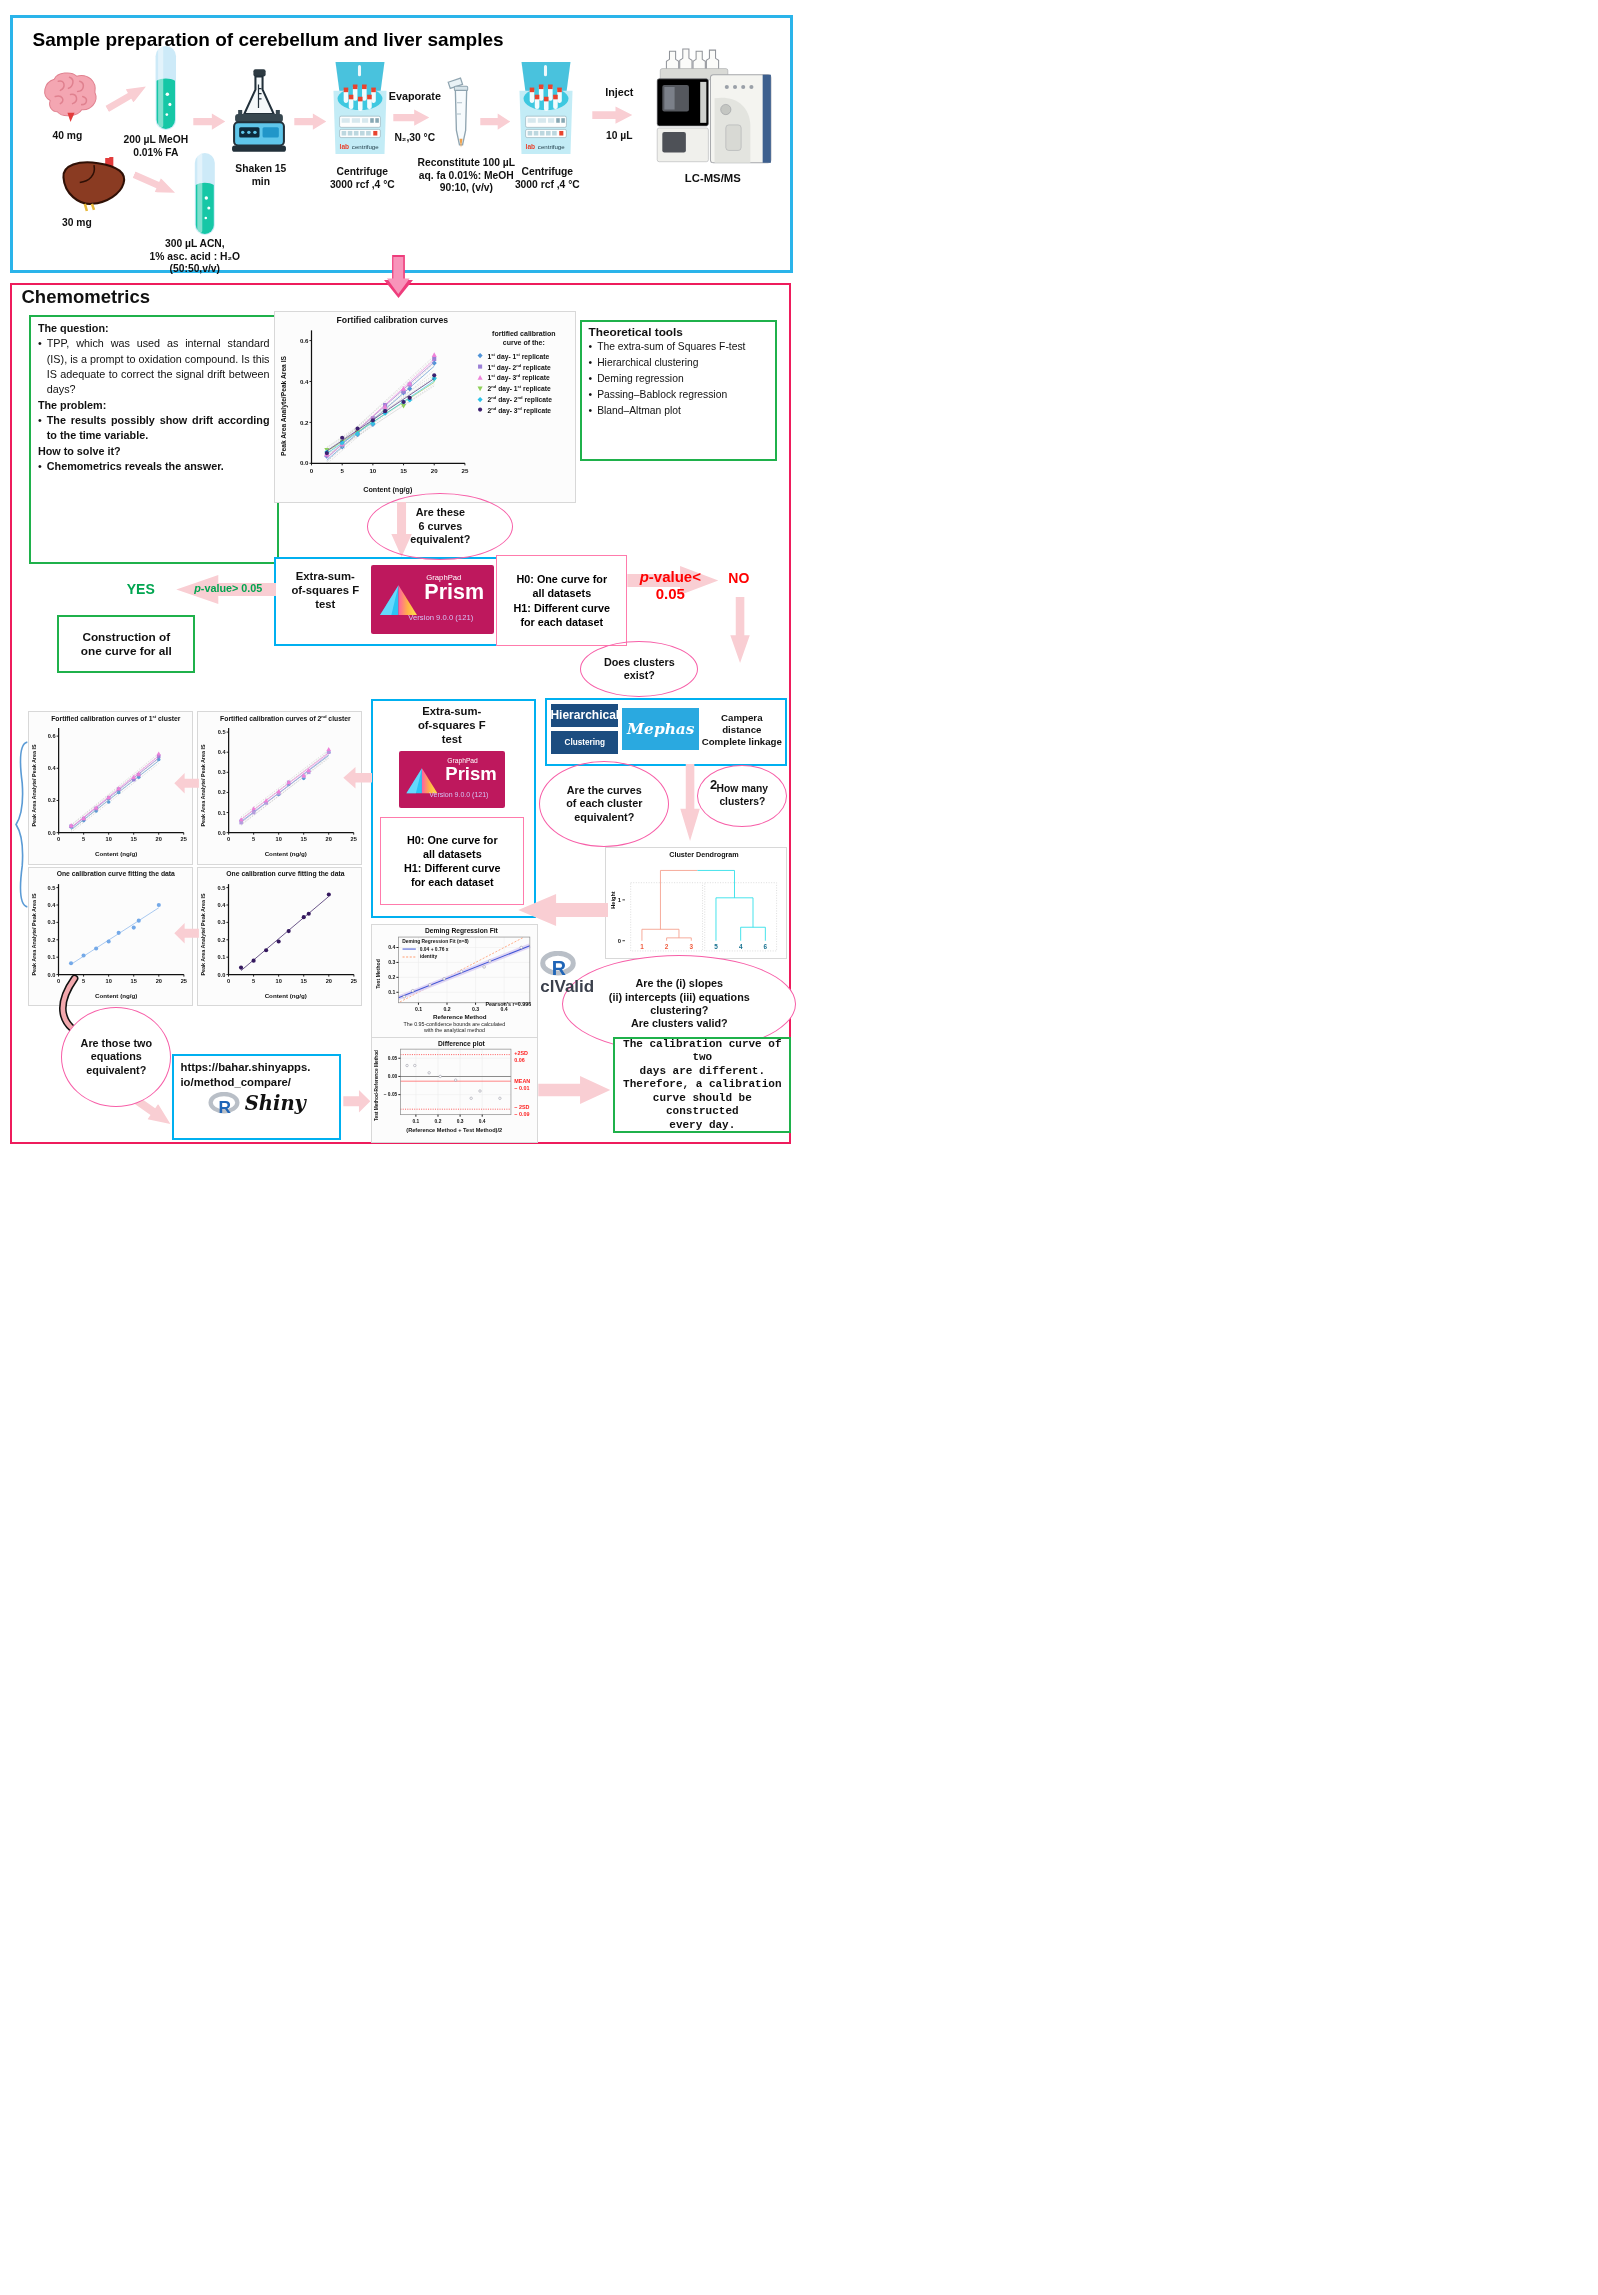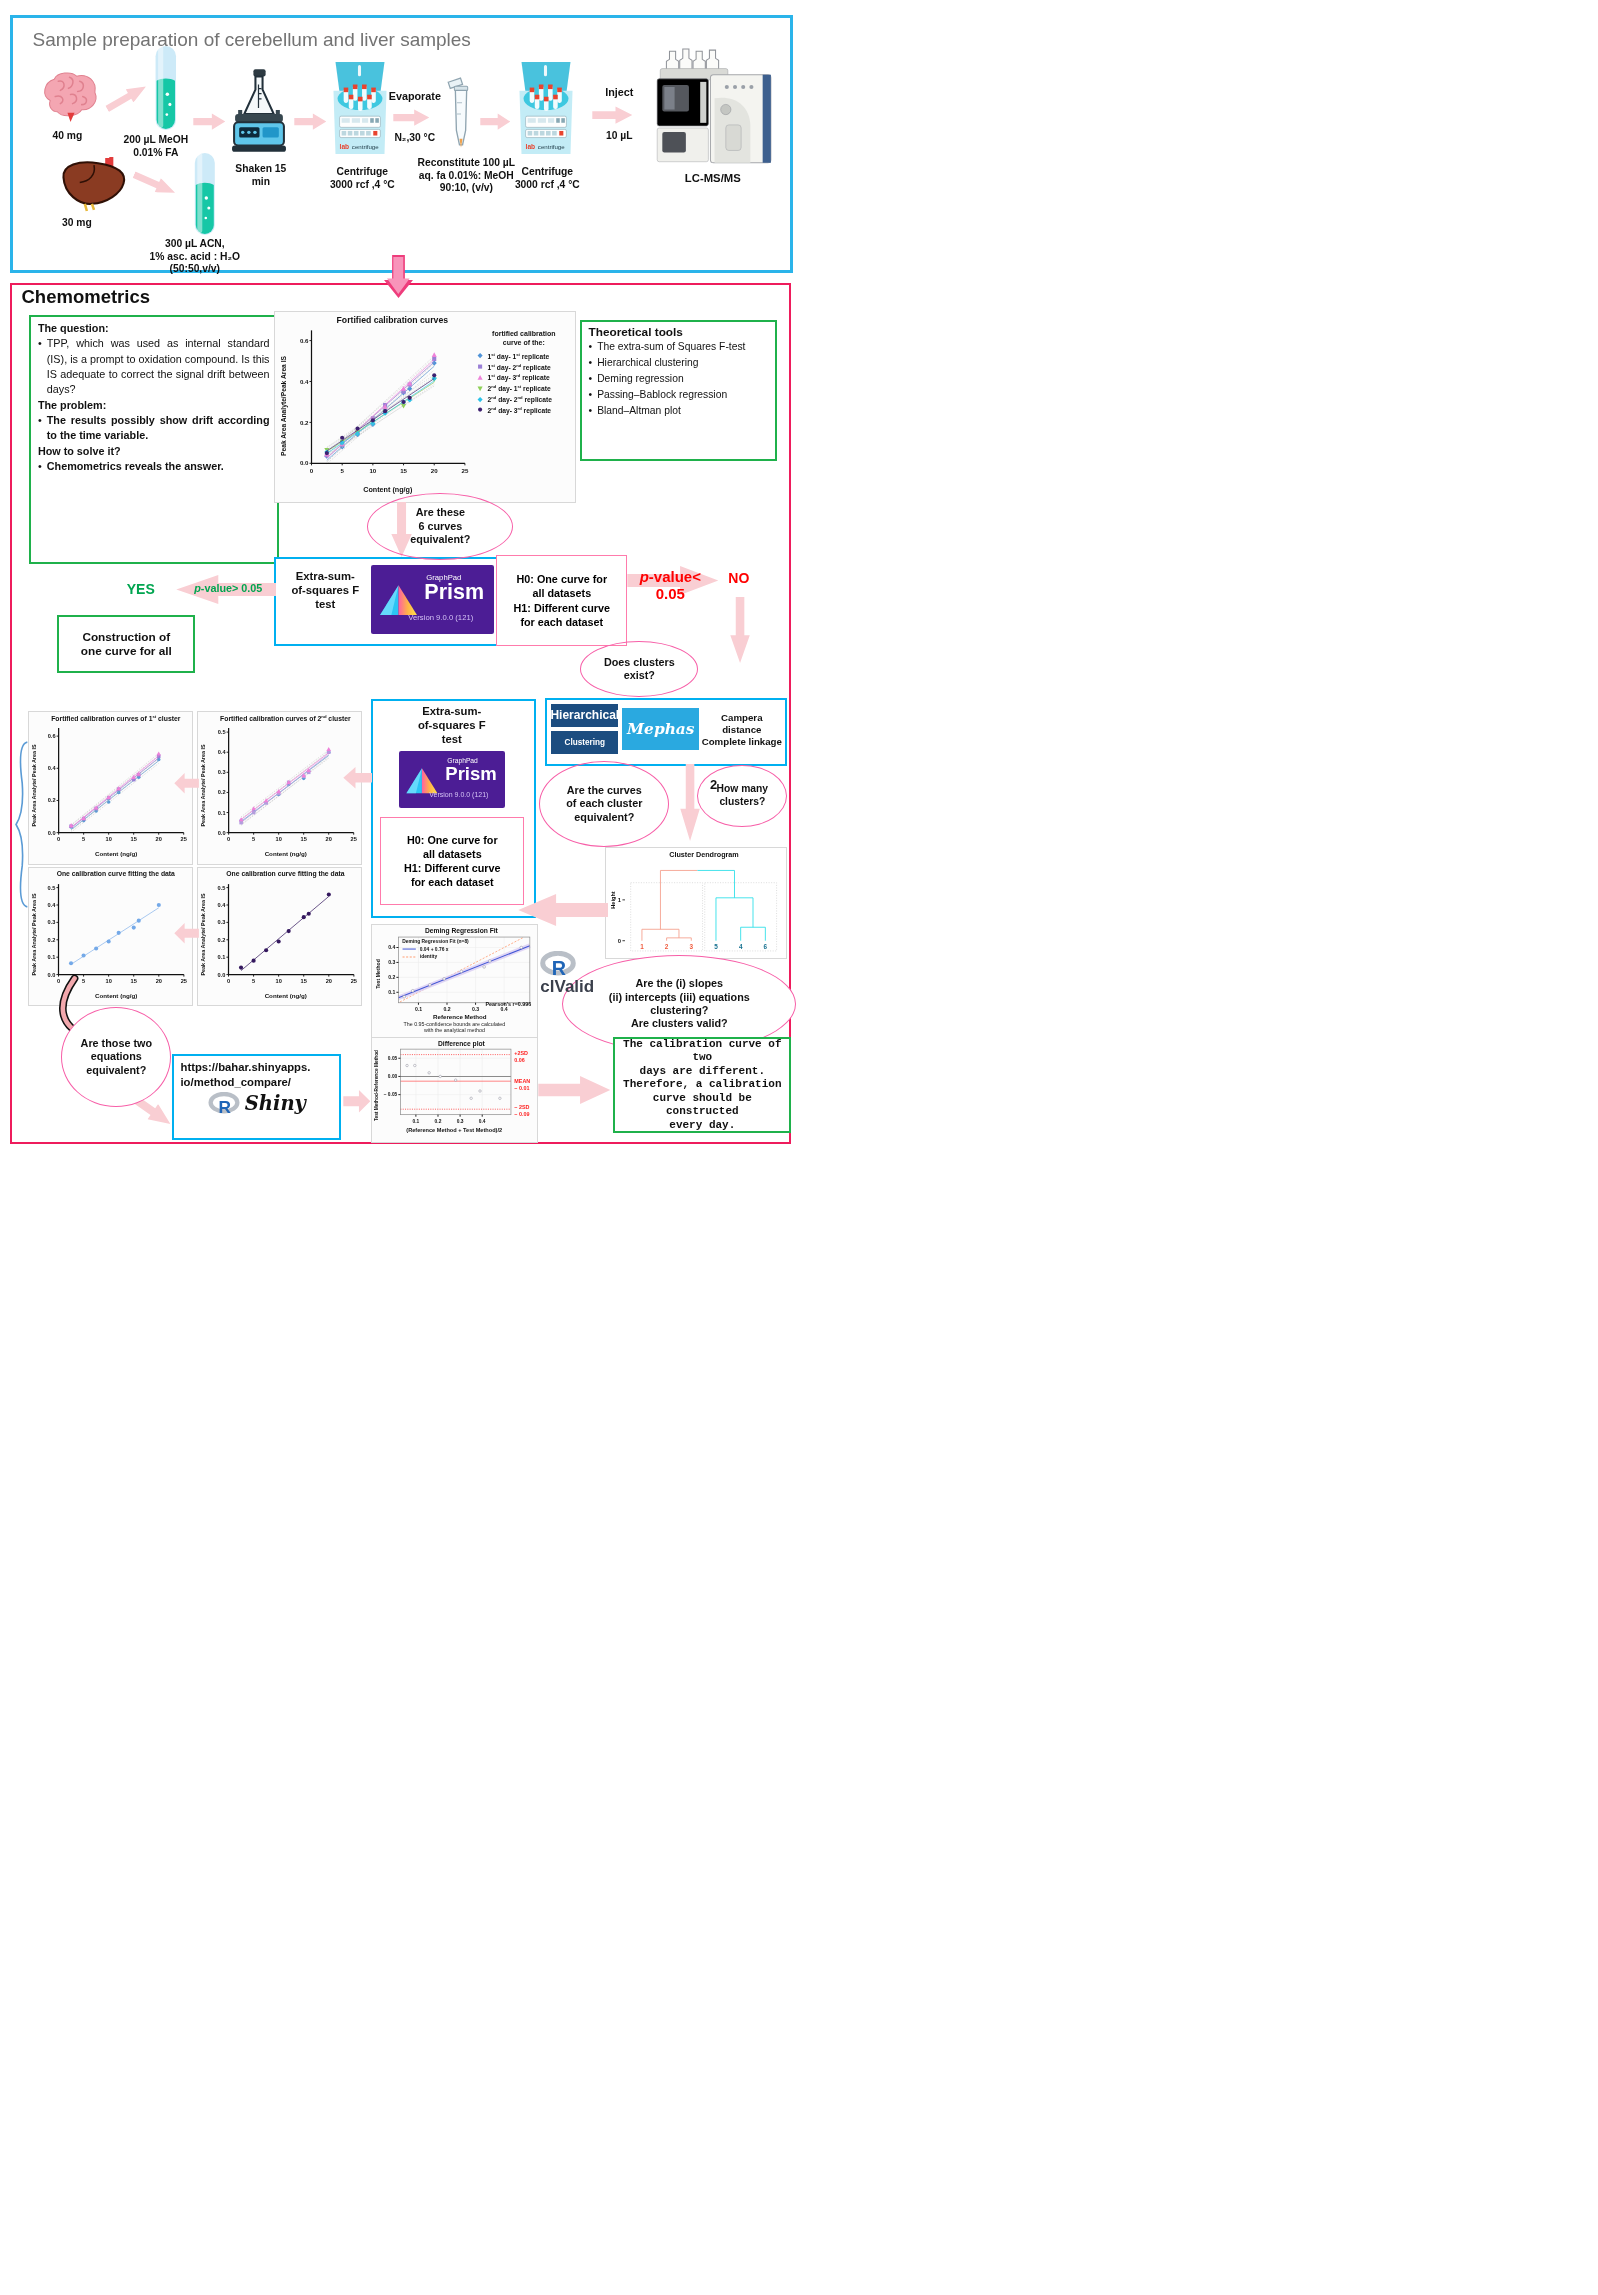--- a/index.html
+++ b/index.html
@@ -16,31 +16,31 @@
   .cbox{position:absolute;border:2.1px solid #00b0f0;background:#fff;}
   .pkbox{position:absolute;border:1.5px solid #ff7bac;background:#fff;display:flex;flex-direction:column;align-items:center;justify-content:center;text-align:center;font-weight:bold;white-space:pre-line;}
   .ar{position:absolute;background:#f9ced3;z-index:2;}
   .ar-r{clip-path:polygon(0 28%,58% 28%,58% 0,100% 50%,58% 100%,58% 72%,0 72%);}
   .ar-l{clip-path:polygon(100% 28%,42% 28%,42% 0,0 50%,42% 100%,42% 72%,100% 72%);}
   .ar-d{clip-path:polygon(28% 0,72% 0,72% 58%,100% 58%,50% 100%,0 58%,28% 58%);}
   .plab{position:absolute;font-weight:bold;z-index:4;text-align:center;}
   .chip{position:absolute;background:#1c4d80;color:#fff;font-weight:bold;display:flex;align-items:center;justify-content:center;}
   .legend-row{display:flex;align-items:center;gap:3.1px;margin:2.6px 0;font-weight:bold;font-size:6.7px;color:#111;}
   sup{font-size:62%;}
-  .prism{position:absolute;background:#4c1d95;border-radius:2.1px;overflow:hidden;}
+  .prism{position:absolute;background:#be185d;border-radius:2.1px;overflow:hidden;}
   .q-h{font-weight:bold;}
   .q-b{display:flex;gap:5.1px;text-align:justify;}
 </style>
 </head>
 <body>
 
 <div id="canvas">
 
   <section class="box" id="top-box" style="left:10.3px;top:15.4px;width:777px;height:252px;border:3.1px solid #2ab4ea;">
-    <h1 class="abs" style="left:11.3px;top:3.1px;margin:8px;font-size:19px;font-weight:normal;color:#737373;">Sample preparation of cerebellum and liver samples</h1>
+    <h1 class="abs" style="left:11.3px;top:3.1px;margin:8px;font-size:19px;font-weight:bold;color:#000000;">Sample preparation of cerebellum and liver samples</h1>
 
     <svg class="abs" style="left:27px;top:52px;" width="60" height="53" viewBox="0 0 118 104">
       <path d="M20 60 C2 50 8 24 28 18 C34 4 62 2 72 12 C94 6 112 22 108 44 C116 62 100 80 82 78 C74 92 44 94 34 82 C24 82 16 72 20 60 Z" fill="#f4a6b2" stroke="#e0818f" stroke-width="2"></path>
       <path d="M36 22 C48 18 52 34 40 40 M58 14 C70 18 64 34 56 36 M78 22 C90 26 86 42 74 42 M30 52 C44 48 50 60 40 66 M60 48 C74 46 76 62 64 66 M84 52 C96 56 92 68 82 68" fill="none" stroke="#e0818f" stroke-width="3" stroke-linecap="round"></path>
       <path d="M54 84 L60 102 L68 84 Z" fill="#e23b3b"></path>
     </svg>
     <div class="cap" style="left:20.5px;top:112px;width:67px;">40 mg</div>
 
     <svg class="abs" style="left:45px;top:137px;" width="72" height="57" viewBox="0 0 140 112">
       <path d="M96 6 L96 30 M104 4 L104 26" stroke="#e23b3b" stroke-width="8"></path>

